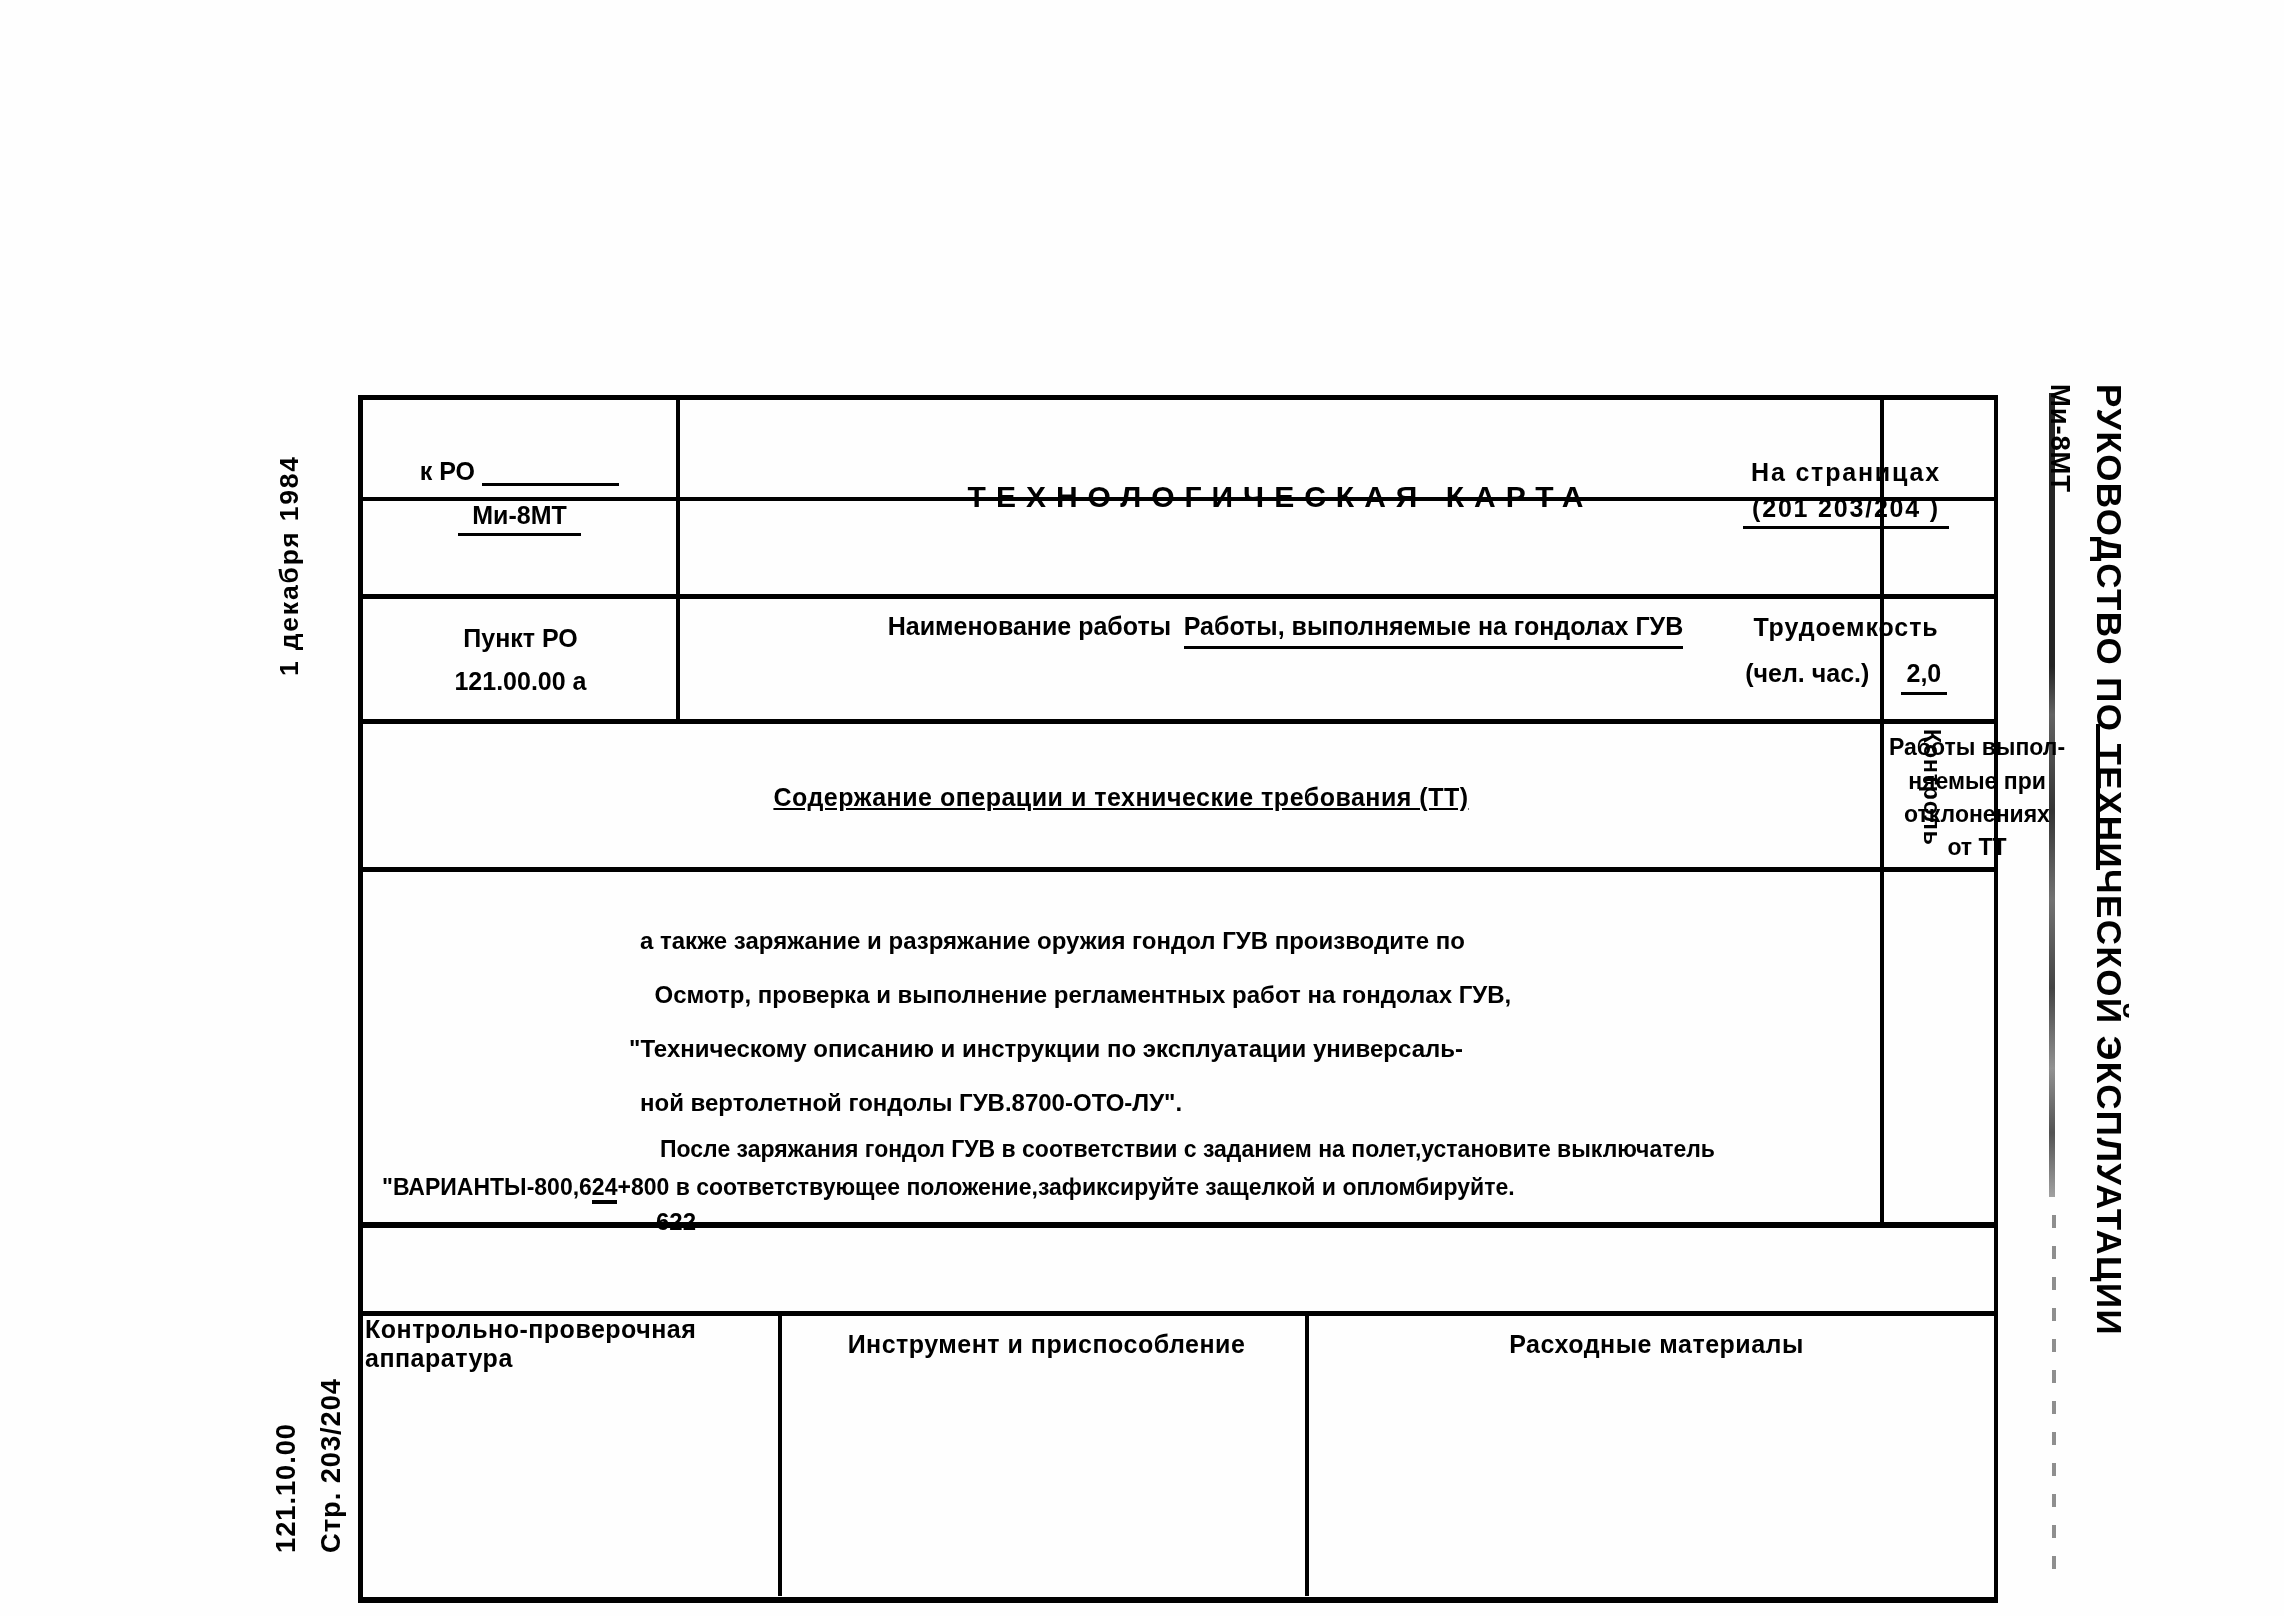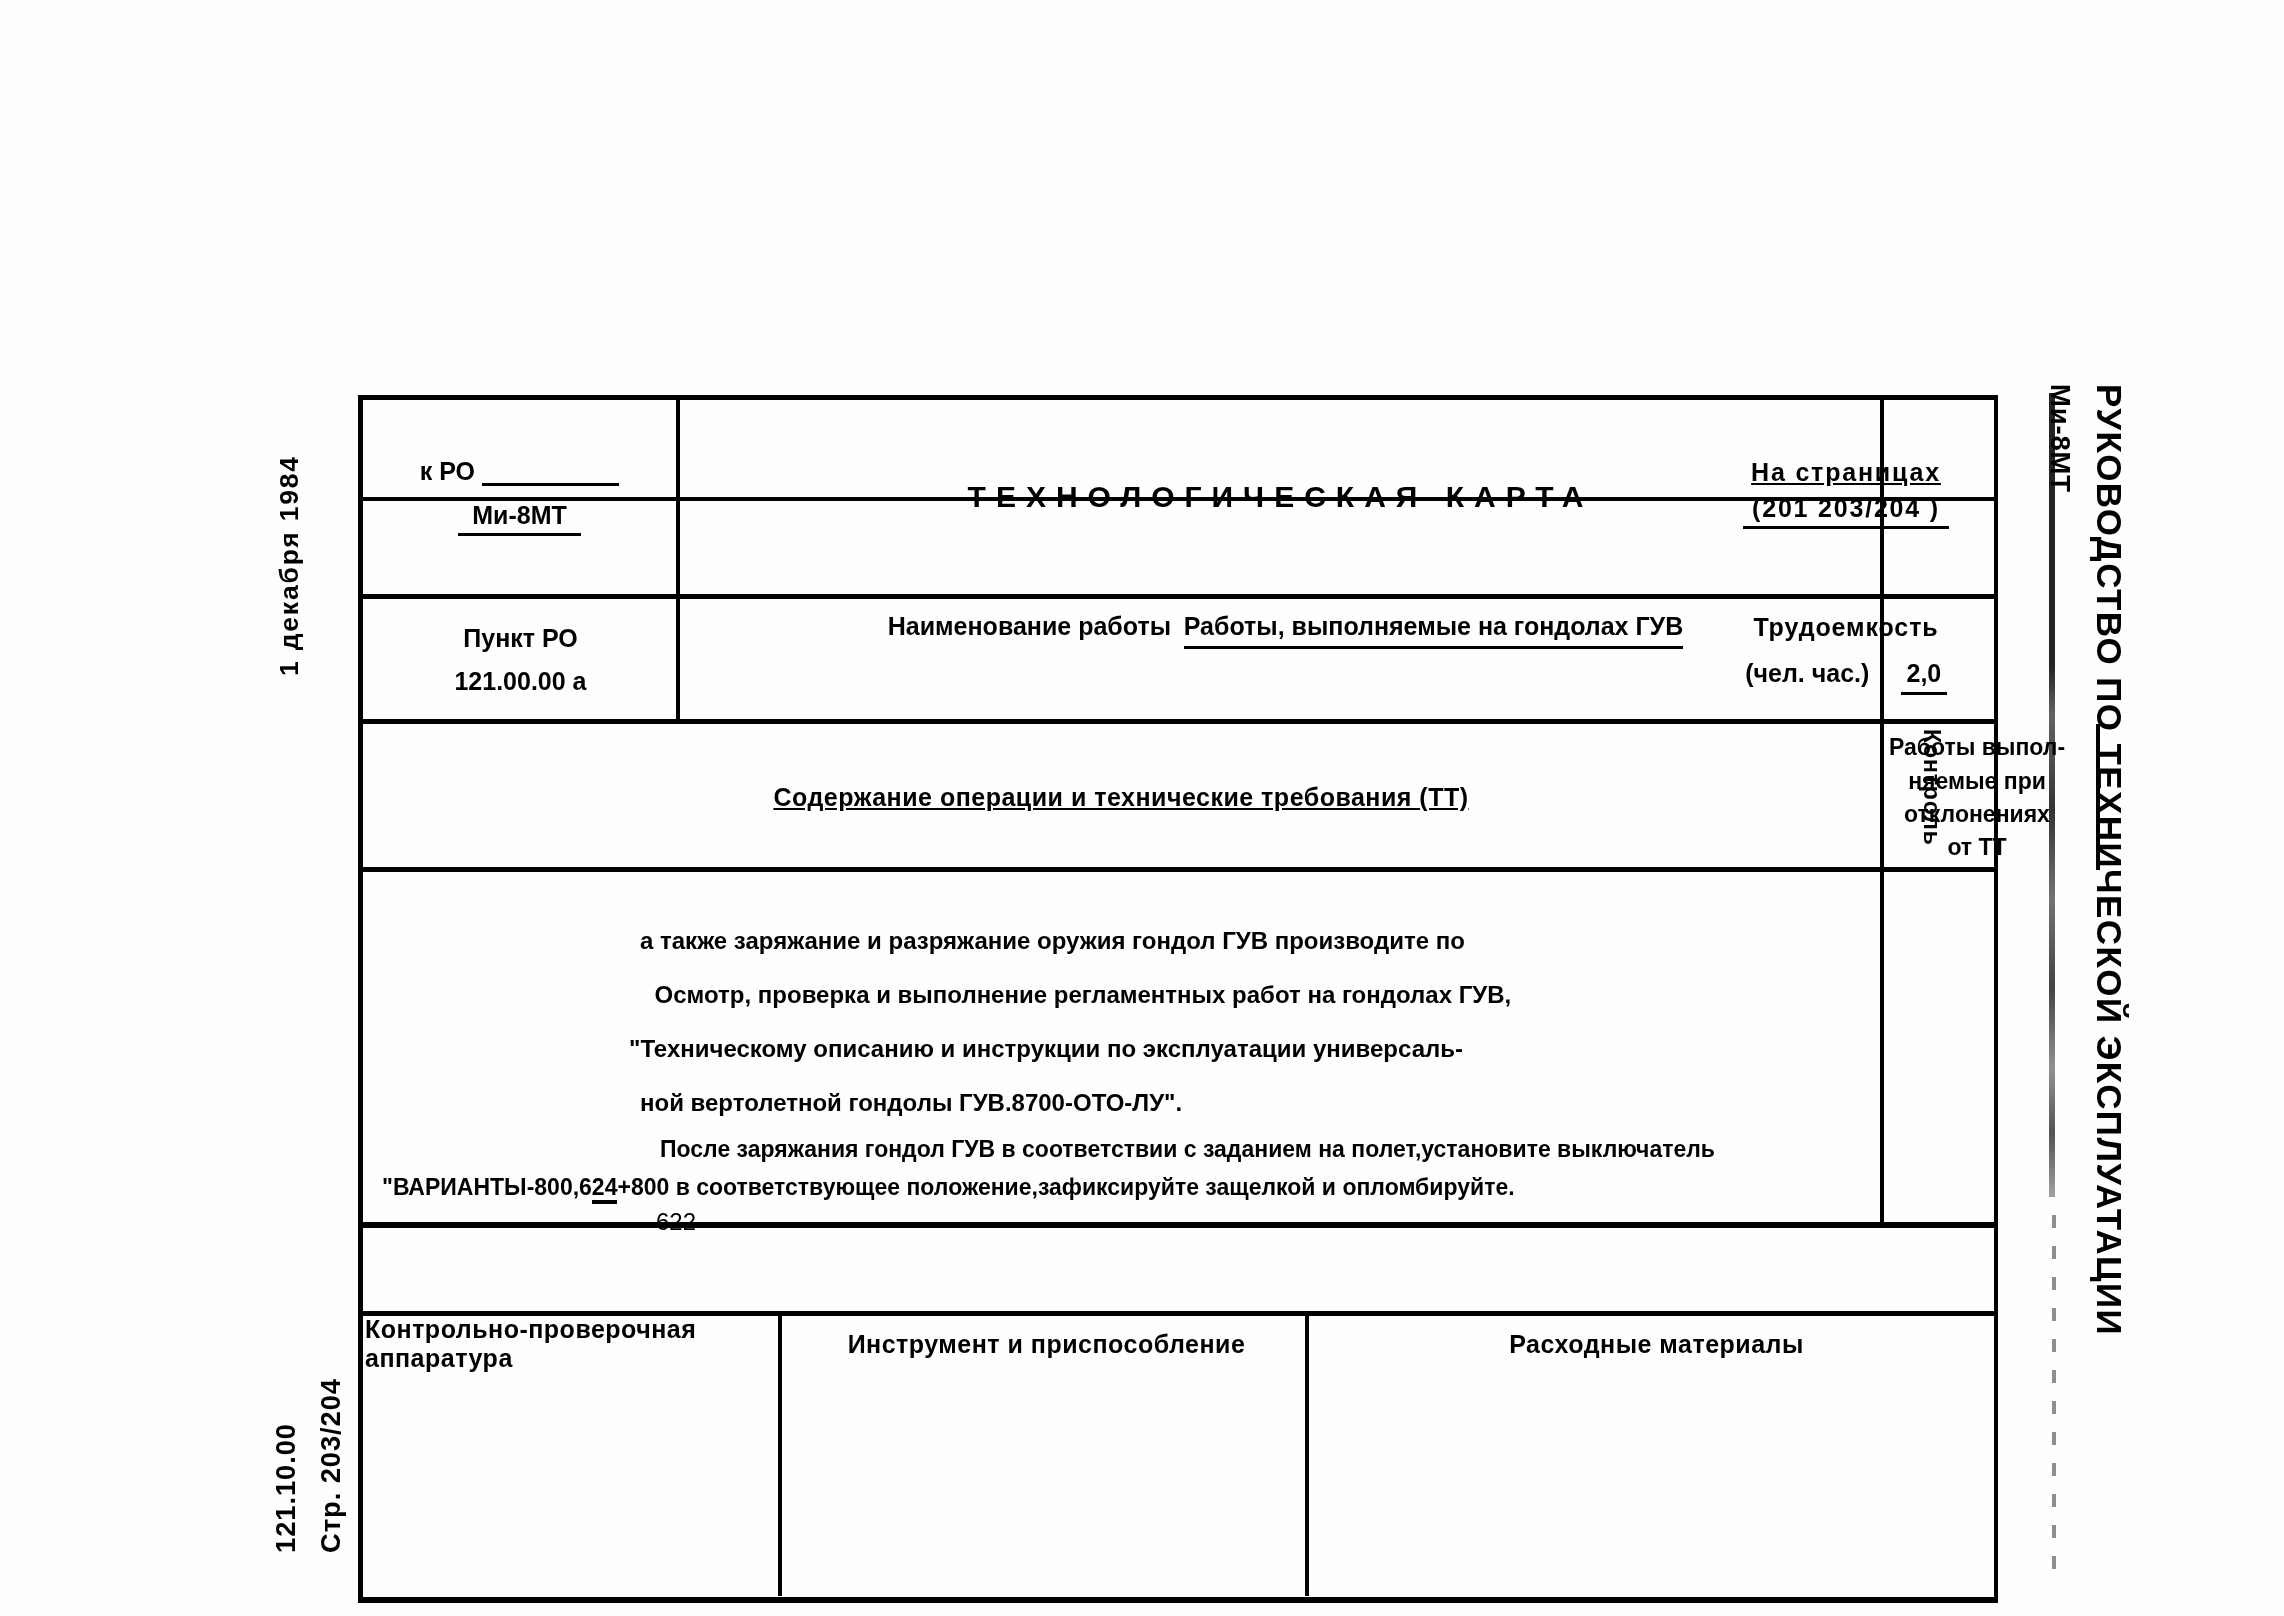--- a/index.html
+++ b/index.html
@@ -217,21 +217,21 @@
 
     <div class="cell center" style="left:322px; top:3.7px; width:1201px; height:196px;">
       <div id="doc-title">ТЕХНОЛОГИЧЕСКАЯ КАРТА</div>
     </div>
 
     <div class="cell center" style="left:1526px; top:3.7px; width:110px; height:196px;"></div>
   </div>
 
   <div style="position:absolute; left:1700px; top:402px; width:292px; height:183px;
               display:flex; flex-direction:column; align-items:center; justify-content:center;">
-    <div class="t-med" style="letter-spacing:1.8px; margin-bottom:7px;text-decoration:underline;">На страницах</div>
+    <div class="t-med" style="letter-spacing:1.8px; margin-bottom:7px;">На страницах</div>
     <div class="t-med ulfix" style="padding:0 9.1px 3.7px 9.1px; letter-spacing:1.8px;">(201   203/204 )</div>
   </div>
 
   <div style="position:absolute; left:365px; top:596px; width:311px; height:128px;
               display:flex; flex-direction:column; align-items:center; justify-content:center;">
     <div class="t-med">Пункт РО</div>
     <div class="t-med" style="margin-top:14.6px;">121.00.00 а</div>
   </div>
 
   <div style="position:absolute; left:687px; top:596px; width:1197px; height:128px;
@@ -274,21 +274,21 @@
 
   <div style="position:absolute; left:660px; top:1136px; width:1425px; white-space:nowrap;
               font-family:'Liberation Sans', sans-serif; font-size:23px; font-weight:700;">После заряжания гондол ГУВ в соответствии с заданием на полет,установите выключатель</div>
 
   <div style="position:absolute; left:382px; top:1174px; white-space:nowrap;
               font-family:'Liberation Sans', sans-serif; font-size:23px; font-weight:700;">
     <span>"ВАРИАНТЫ-800,6</span><span class="corrected">24</span><span>+800 в соответствующее положение,зафиксируйте защелкой и опломбируйте.</span>
   </div>
 
   <div style="position:absolute; left:656px; top:1208px;
-              font-family:'Liberation Sans', sans-serif; font-size:24px; font-weight:400;">622</div>
+              font-family:'Liberation Sans', sans-serif; font-size:24px; font-weight:700;">622</div>
 
   <div style="position:absolute; left:365px; top:1313px; width:416px; height:62px;
               display:flex; align-items:center; justify-content:center;">
     <div class="t-med" style="letter-spacing:0.5px;">Контрольно-проверочная аппаратура</div>
   </div>
 
   <div style="position:absolute; left:1316px; top:1313px; width:681px; height:62px;
               display:flex; align-items:center; justify-content:center;">
     <div class="t-med" style="letter-spacing:0.5px;">Расходные   материалы</div>
   </div>

